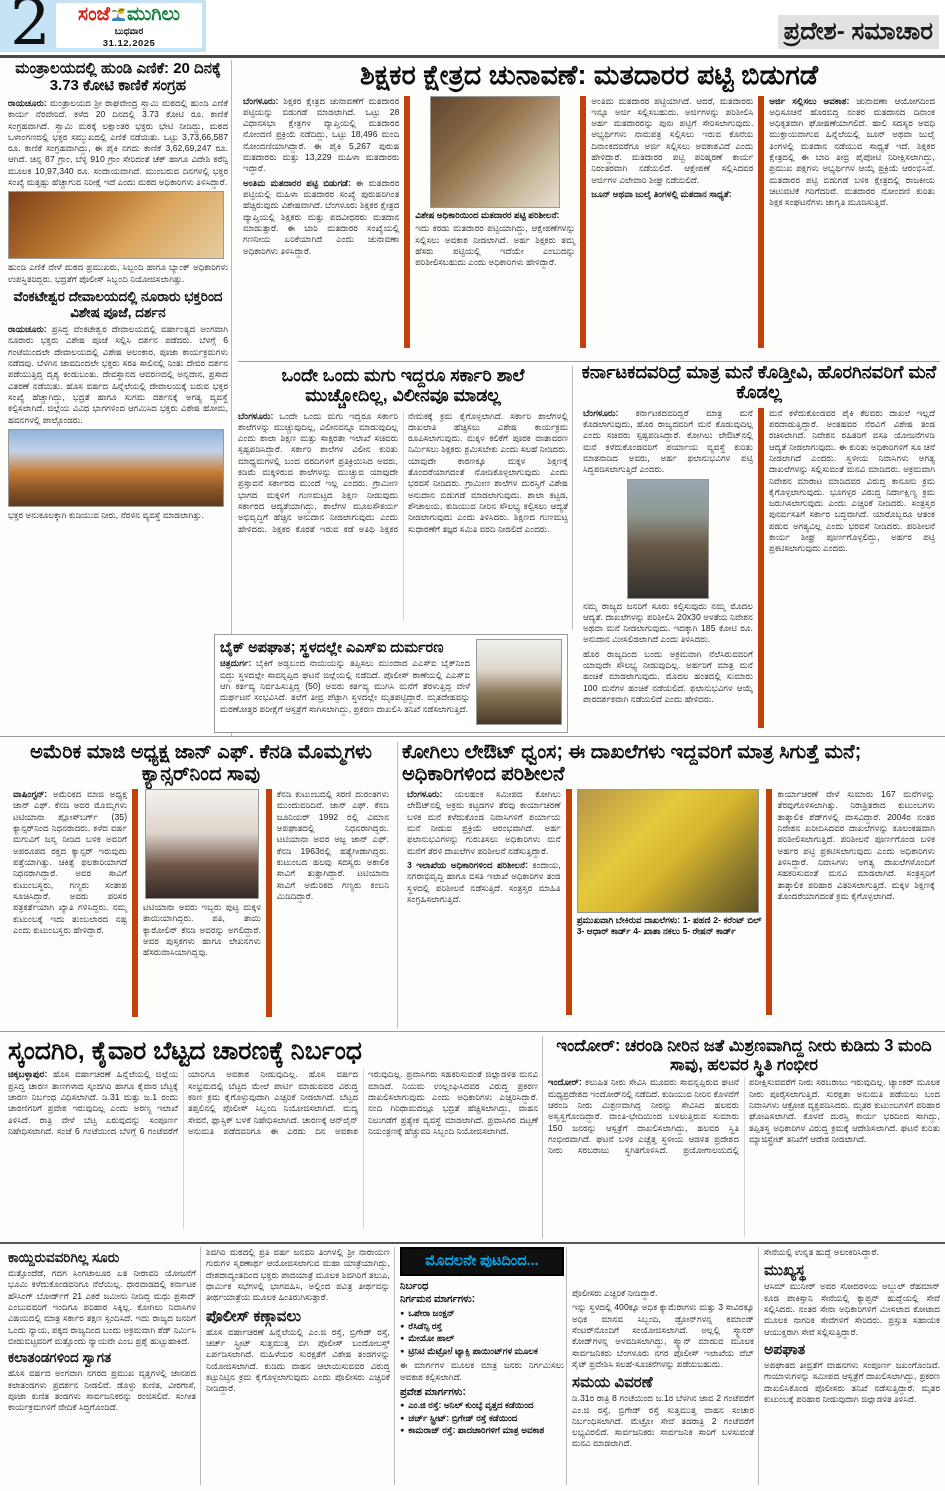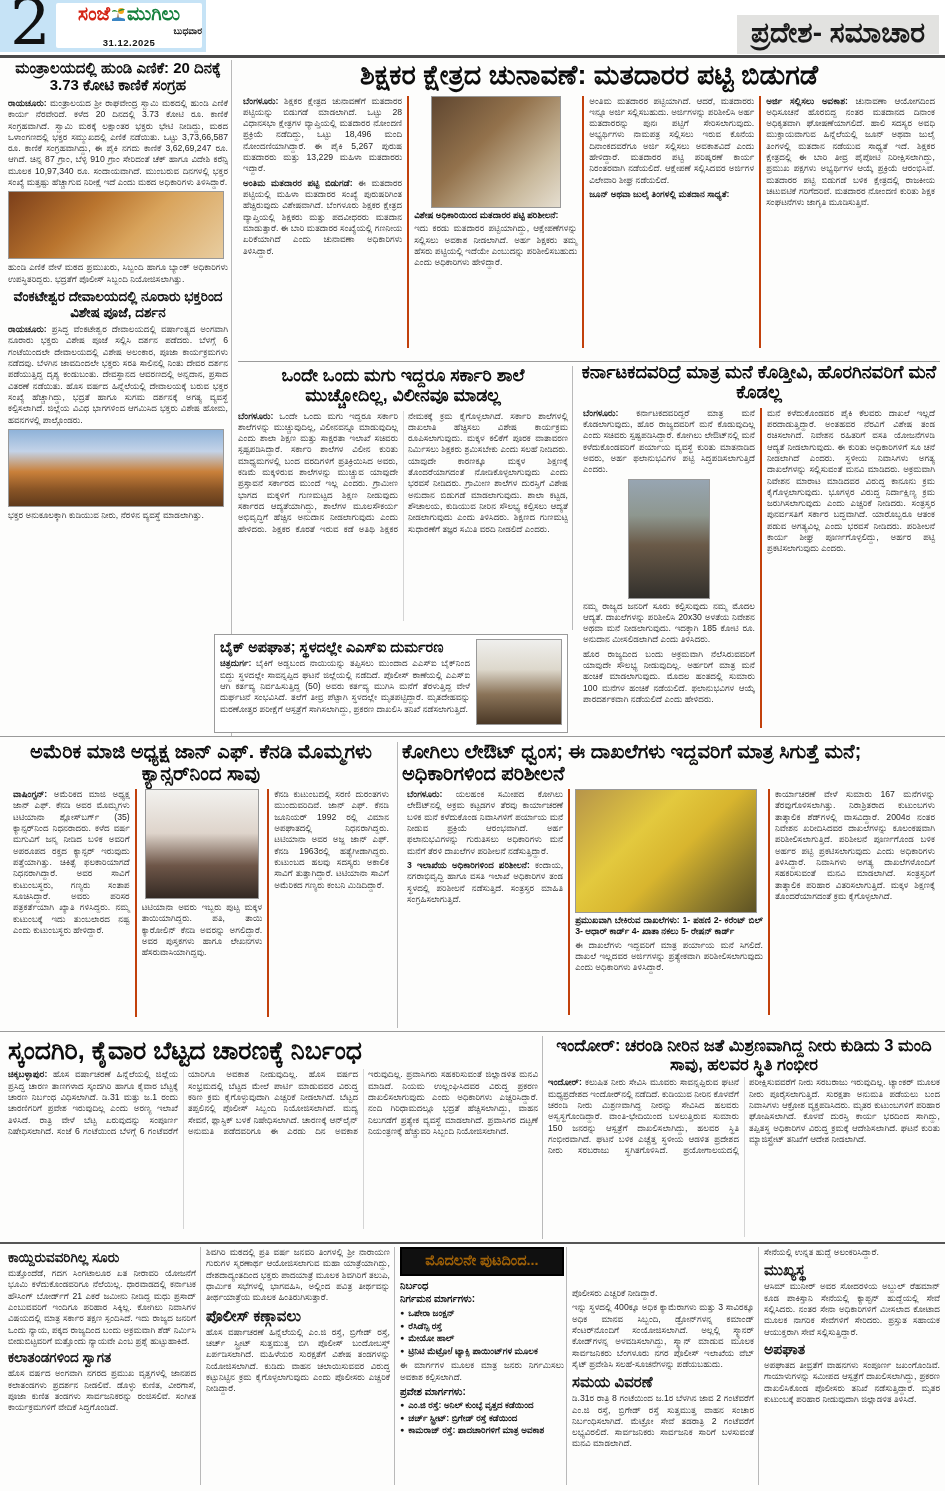--- a/index.html
+++ b/index.html
@@ -8,43 +8,43 @@
   
   .hdr{position:absolute;left:0;top:0;width:945px;height:55px;border-bottom:3px solid #4a4a4a;background:#fff;}
   .hdr-blue{position:absolute;left:0;top:0;width:206px;height:52px;background:#c6e3f6;}
   .pageno{position:absolute;left:10px;top:-14px;font-family:"DejaVu Serif","Liberation Serif",serif;
           font-size:64px;font-weight:400;color:#111;}
   .brandbox{position:absolute;left:56px;top:3px;width:146px;background:#fff;text-align:center;
             padding:1px 0 0;border-radius:2px;}
   .brand{font-size:19px;font-weight:bold;letter-spacing:0;line-height:1.05;}
   .brand .red{color:#d42415;} .brand .blue{color:#15803d;}
   .palm{display:inline-block;vertical-align:middle;margin:0 1px;}
-  .dayline{font-size:9px;font-weight:bold;text-align:right;margin-top:1px;}
+  .dayline{font-size:9px;font-weight:bold;text-align:center;margin-top:1px;}
   .dateline-top{font-size:9.5px;font-weight:bold;text-align:center;letter-spacing:.5px;}
-  .section-box{position:absolute;right:6px;top:15px;background:#e2e2e0;padding:2px 14px 4px;
-               font-size:28px;font-weight:bold;color:#1a1a1a;}
+  .section-box{position:absolute;right:6px;top:15px;background:#e2e2e0;padding:2px 6px 4px;
+               font-size:24px;font-weight:bold;color:#1a1a1a;}
   
   .art{position:absolute;overflow:hidden;}
   .hl{font-weight:bold;text-align:center;line-height:1.13;color:#0d0d0d;}
   .body{font-size:8.7px;line-height:1.3;text-align:justify;color:#1f1f1f;}
   .body p{margin:0 0 3px;}
   .dl{font-weight:bold;}
   .lead-bold{font-weight:bold;}
   .subhead{font-weight:bold;text-align:center;line-height:1.15;color:#0d0d0d;}
   .cols2{column-count:2;column-gap:10px;column-rule:1px solid #d4d4d4;}
   .cols3{column-count:3;column-gap:10px;column-rule:1px solid #d4d4d4;}
   .vr{position:absolute;width:1px;background:#b9b9b9;}
   .hrr{position:absolute;height:1px;background:#9a9a9a;}
   .hrr2{position:absolute;height:2px;background:#555;}
   .photo{position:relative;border:1px solid #999;}
   .cap{font-size:8.7px;font-weight:bold;line-height:1.25;margin:2px 0 3px;text-align:justify;}
   .flexrow{display:flex;}
   .fcol{padding:0 5px;}
-  .fcol + .fcol{border-left:2px solid #c2410c;}
-  .banner{background:#101010;color:#a16207;font-weight:bold;text-align:center;font-size:14.5px;
+  .fcol + .fcol{border-left:6px solid #c2410c;}
+  .banner{background:#101010;color:#0ea5e9;font-weight:bold;text-align:center;font-size:14.5px;
           padding:3px 0 5px;border:2px solid #000;margin-bottom:4px;}
   .blist{margin:1px 0 3px;}
   .bitem{display:flex;gap:4px;font-size:8.7px;line-height:1.45;font-weight:bold;}
   .bitem .dot{font-size:7px;line-height:1.8;}
   .bh-sub{font-weight:bold;font-size:13.5px;margin:3px 0 2px;}
 </style>
 </head>
 <body>
 
 <div class="page">
@@ -176,23 +176,20 @@
   <div class="art" style="left:402px;top:740px;width:538px;height:288px;">
     <div class="hl" style="font-size:19.5px;text-align:left;">ಕೋಗಿಲು ಲೇಔಟ್ ಧ್ವಂಸ; ಈ ದಾಖಲೆಗಳು ಇದ್ದವರಿಗೆ ಮಾತ್ರ ಸಿಗುತ್ತೆ ಮನೆ; ಅಧಿಕಾರಿಗಳಿಂದ ಪರಿಶೀಲನೆ</div>
     <div class="flexrow" style="margin-top:5px;height:226px;">
       <div class="fcol body" style="width:158px;">
         <p><span class="dl">ಬೆಂಗಳೂರು:</span> <span>ಯಲಹಂಕ ಸಮೀಪದ ಕೋಗಿಲು ಲೇಔಟ್‌ನಲ್ಲಿ ಅಕ್ರಮ ಕಟ್ಟಡಗಳ ತೆರವು ಕಾರ್ಯಾಚರಣೆ ಬಳಿಕ ಮನೆ ಕಳೆದುಕೊಂಡ ನಿವಾಸಿಗಳಿಗೆ ಪರ್ಯಾಯ ಮನೆ ನೀಡುವ ಪ್ರಕ್ರಿಯೆ ಆರಂಭವಾಗಿದೆ. ಅರ್ಹ ಫಲಾನುಭವಿಗಳನ್ನು ಗುರುತಿಸಲು ಅಧಿಕಾರಿಗಳು ಮನೆ ಮನೆಗೆ ತೆರಳಿ ದಾಖಲೆಗಳ ಪರಿಶೀಲನೆ ನಡೆಸುತ್ತಿದ್ದಾರೆ.</span></p>
         <p><span class="lead-bold">3 ಇಲಾಖೆಯ ಅಧಿಕಾರಿಗಳಿಂದ ಪರಿಶೀಲನೆ:</span> <span>ಕಂದಾಯ, ನಗರಾಭಿವೃದ್ಧಿ ಹಾಗೂ ವಸತಿ ಇಲಾಖೆ ಅಧಿಕಾರಿಗಳ ತಂಡ ಸ್ಥಳದಲ್ಲಿ ಪರಿಶೀಲನೆ ನಡೆಸುತ್ತಿದೆ. ಸಂತ್ರಸ್ತರ ಮಾಹಿತಿ ಸಂಗ್ರಹಿಸಲಾಗುತ್ತಿದೆ.</span></p>
       </div>
       <div class="fcol" style="width:190px;">
         <div class="photo" style="width:180px;height:122px;background:linear-gradient(135deg,#b7954a 0%,#e3c93e 35%,#d8b52e 55%,#8f7c2c 80%,#5d5224 100%);"></div>
         <div class="cap">ಪ್ರಮುಖವಾಗಿ ಬೇಕಿರುವ ದಾಖಲೆಗಳು: 1- ಪಹಣಿ 2- ಕರೆಂಟ್ ಬಿಲ್ 3- ಆಧಾರ್ ಕಾರ್ಡ್ 4- ಖಾತಾ ನಕಲು 5- ರೇಷನ್ ಕಾರ್ಡ್</div>
-        <div class="body">
-            <p>ಈ ದಾಖಲೆಗಳು ಇದ್ದವರಿಗೆ ಮಾತ್ರ ಪರ್ಯಾಯ ಮನೆ ಸಿಗಲಿದೆ. ದಾಖಲೆ ಇಲ್ಲದವರ ಅರ್ಜಿಗಳನ್ನು ಪ್ರತ್ಯೇಕವಾಗಿ ಪರಿಶೀಲಿಸಲಾಗುವುದು ಎಂದು ಅಧಿಕಾರಿಗಳು ತಿಳಿಸಿದ್ದಾರೆ.</p>
-          </div>
       </div>
       <div class="fcol body" style="width:162px;">
         <p>ಕಾರ್ಯಾಚರಣೆ ವೇಳೆ ಸುಮಾರು 167 ಮನೆಗಳನ್ನು ತೆರವುಗೊಳಿಸಲಾಗಿತ್ತು. ನಿರಾಶ್ರಿತರಾದ ಕುಟುಂಬಗಳು ತಾತ್ಕಾಲಿಕ ಶೆಡ್‌ಗಳಲ್ಲಿ ವಾಸವಿದ್ದಾರೆ. 2004ರ ನಂತರ ನಿವೇಶನ ಖರೀದಿಸಿದವರ ದಾಖಲೆಗಳನ್ನು ಕೂಲಂಕಷವಾಗಿ ಪರಿಶೀಲಿಸಲಾಗುತ್ತಿದೆ. ಪರಿಶೀಲನೆ ಪೂರ್ಣಗೊಂಡ ಬಳಿಕ ಅರ್ಹರ ಪಟ್ಟಿ ಪ್ರಕಟಿಸಲಾಗುವುದು ಎಂದು ಅಧಿಕಾರಿಗಳು ತಿಳಿಸಿದ್ದಾರೆ. ನಿವಾಸಿಗಳು ಅಗತ್ಯ ದಾಖಲೆಗಳೊಂದಿಗೆ ಸಹಕರಿಸುವಂತೆ ಮನವಿ ಮಾಡಲಾಗಿದೆ. ಸಂತ್ರಸ್ತರಿಗೆ ತಾತ್ಕಾಲಿಕ ಪರಿಹಾರ ವಿತರಿಸಲಾಗುತ್ತಿದೆ. ಮಕ್ಕಳ ಶಿಕ್ಷಣಕ್ಕೆ ತೊಂದರೆಯಾಗದಂತೆ ಕ್ರಮ ಕೈಗೊಳ್ಳಲಾಗಿದೆ.</p>
       </div>
     </div>
   </div>
 
   <div class="hrr" style="left:0px;top:1031px;width:945px;"></div>
 
   <div class="art" style="left:8px;top:1036px;width:530px;height:203px;">

